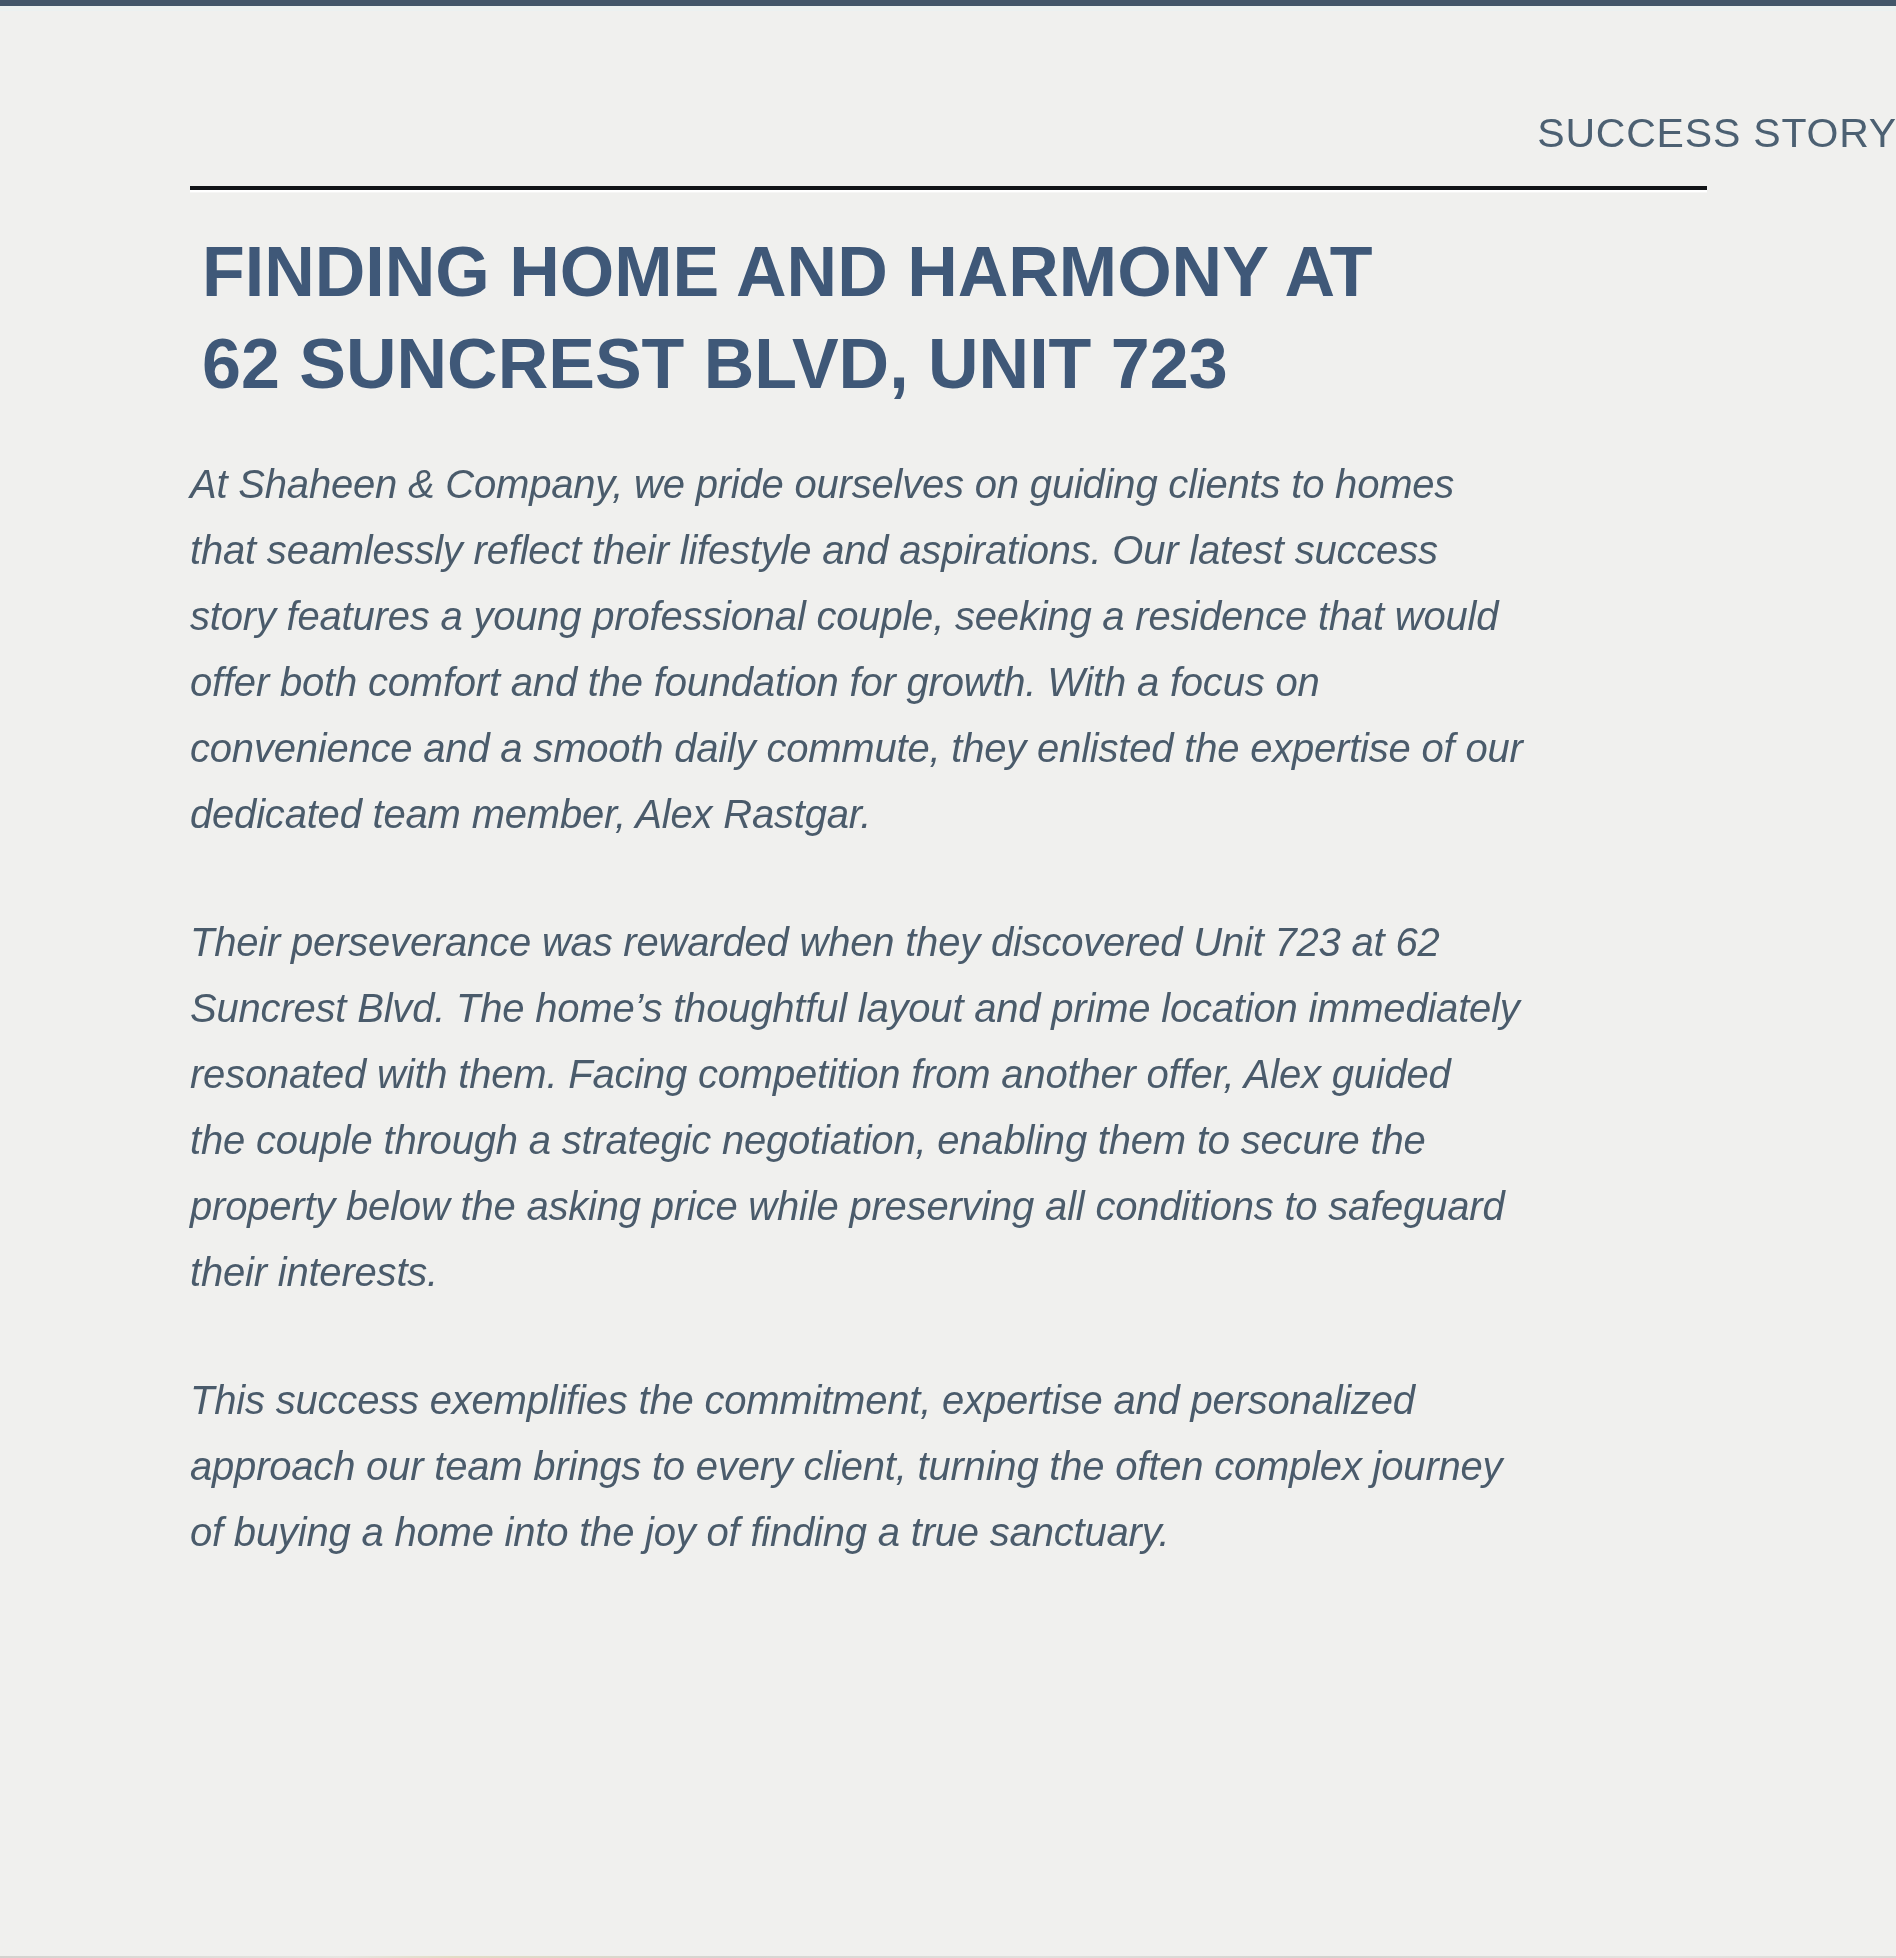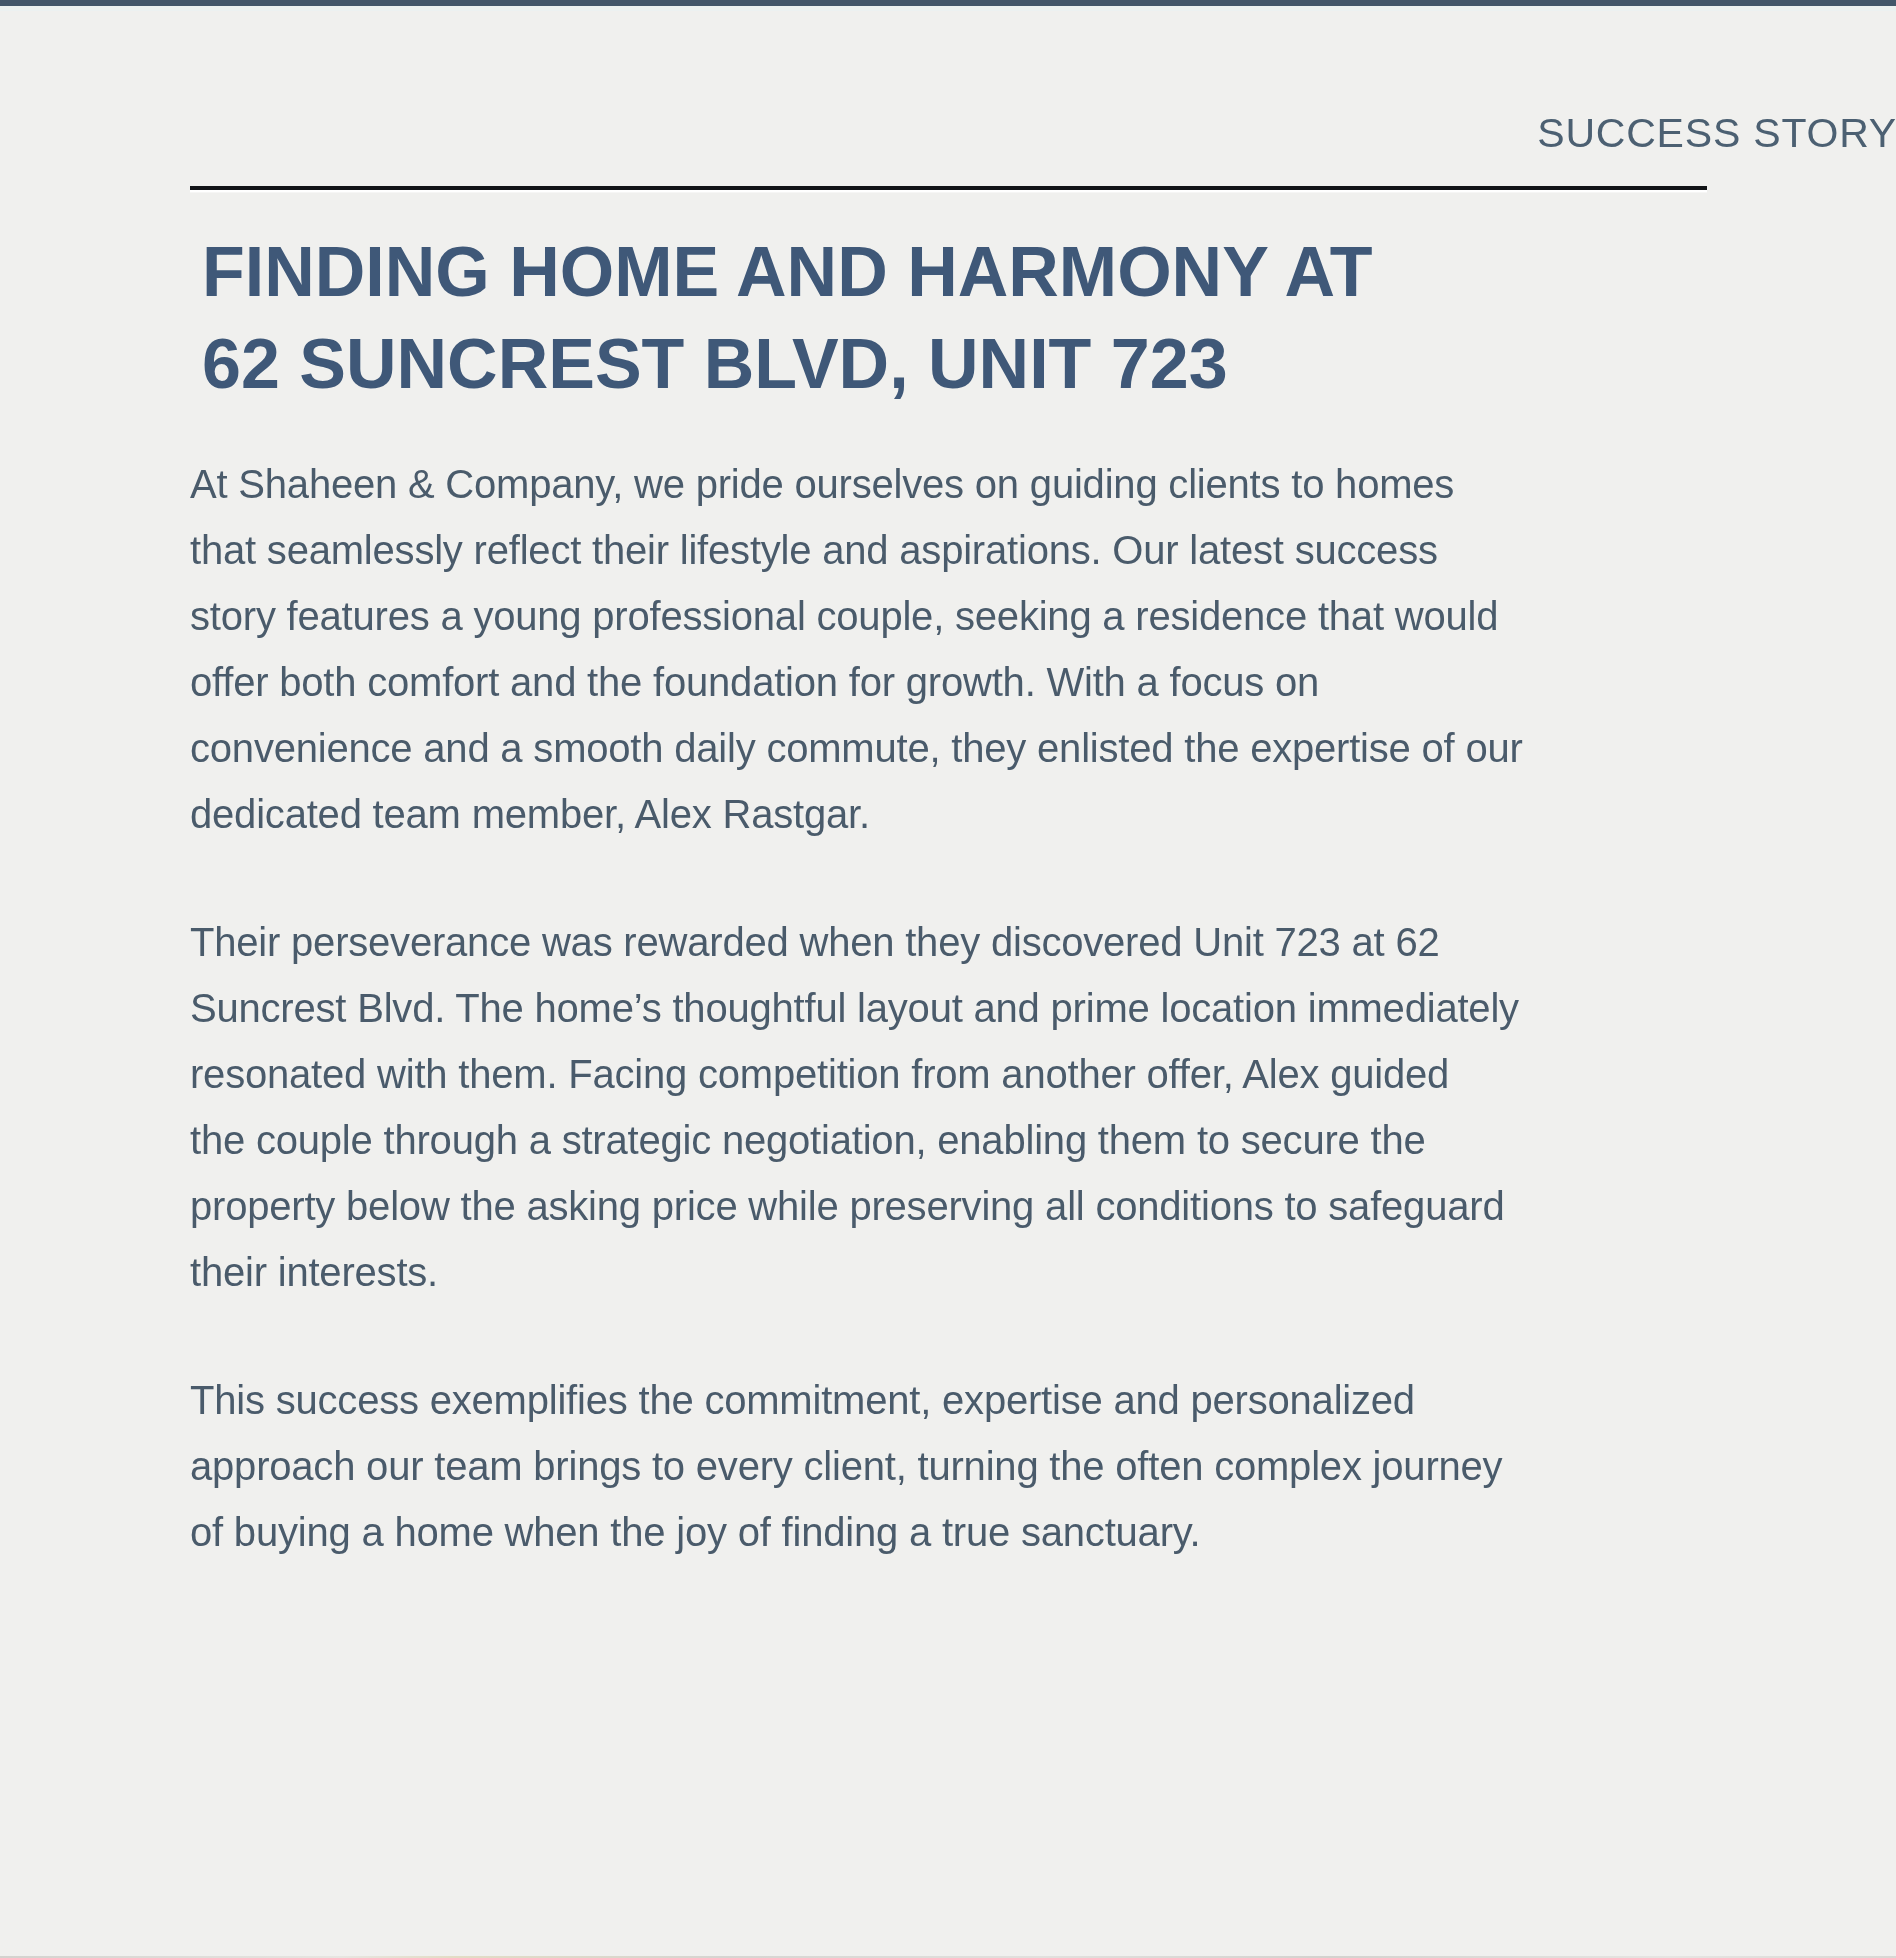--- a/index.html
+++ b/index.html
@@ -51,20 +51,21 @@
   }
   .body-copy { margin-top: 41px; }
   .body-p {
     margin: 0 0 62px 0;
     max-width: 1699px;
     font-size: 40px;
     line-height: 66px;
     letter-spacing: -0.2px;
     color: var(--body-color, #4a5b6b);
     white-space: pre-line;
+    font-style: italic;
   }
   .body-p:last-child { margin-bottom: 0; }
   .bottom-cutoff {
     position: absolute;
     left: 0;
     bottom: 0;
     width: 100%;
     height: 3.2px;
     background: linear-gradient(90deg,
       rgba(110,105,92,0.22) 0%,
@@ -100,19 +101,19 @@
 convenience and a smooth daily commute, they enlisted the expertise of our
 dedicated team member, Alex Rastgar.</p>
       <p class="body-p">Their perseverance was rewarded when they discovered Unit 723 at 62
 Suncrest Blvd. The home’s thoughtful layout and prime location immediately
 resonated with them. Facing competition from another offer, Alex guided
 the couple through a strategic negotiation, enabling them to secure the
 property below the asking price while preserving all conditions to safeguard
 their interests.</p>
       <p class="body-p">This success exemplifies the commitment, expertise and personalized
 approach our team brings to every client, turning the often complex journey
-of buying a home when the joy of finding a true sanctuary.</p>
+of buying a home into the joy of finding a true sanctuary.</p>
     </div>
   </main>
 
   <div class="bottom-cutoff"></div>
 </div>
 
 
 </body></html>

